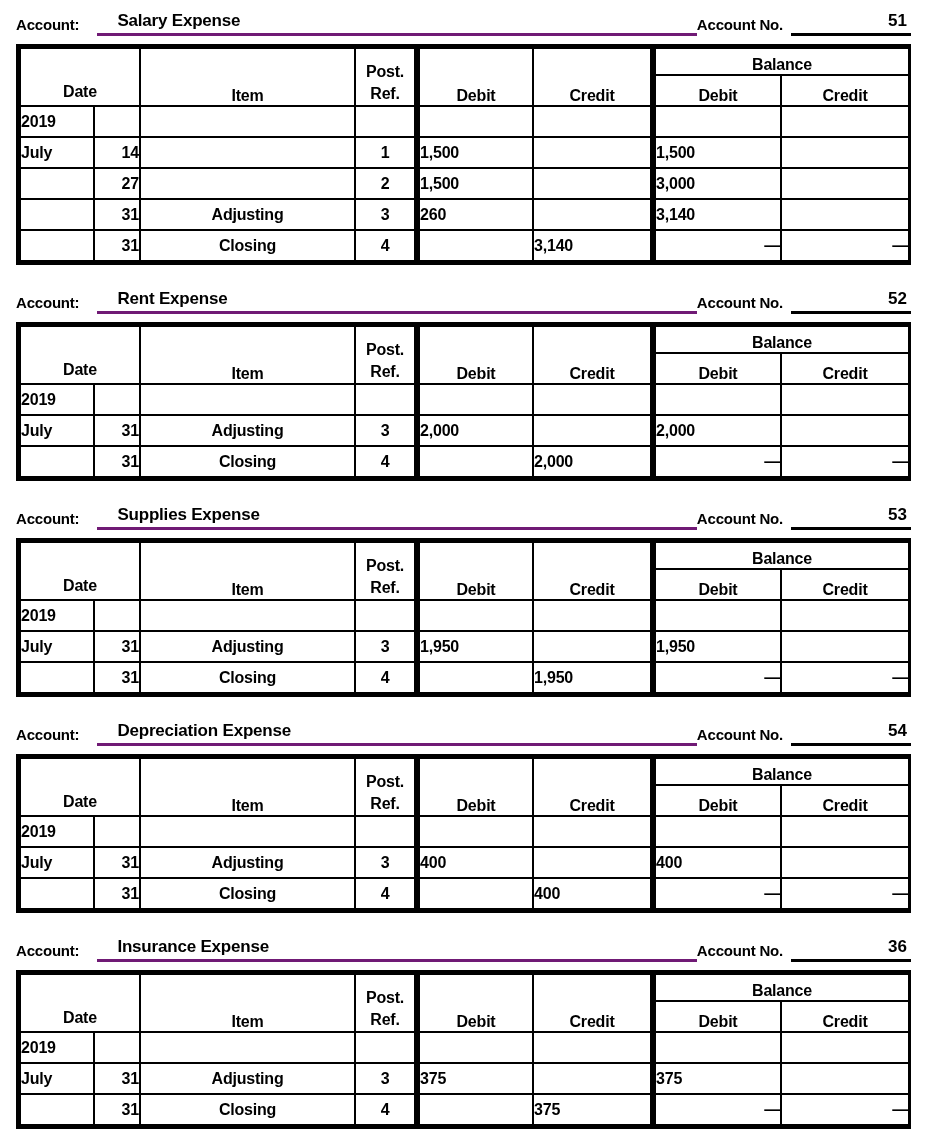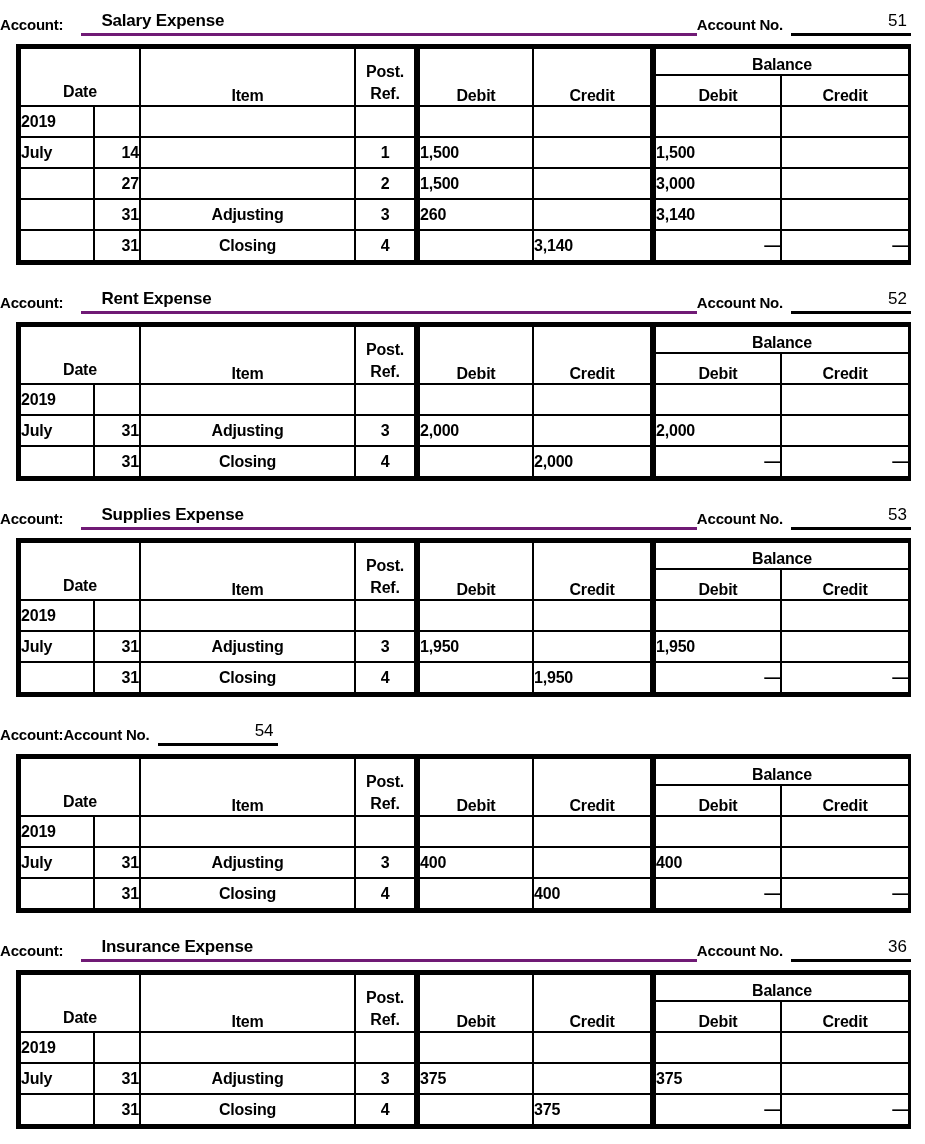--- a/index.html
+++ b/index.html
@@ -19,21 +19,21 @@
     width: 925px;
     padding-top: 6px;
     box-sizing: border-box;
   }
 
   
   .acct-header {
     display: flex;
     align-items: flex-end;
     height: 30px;
-    padding: 0 14px 0 0;
+    padding: 0 14px 0 16px;
     box-sizing: border-box;
   }
   .acct-label {
     font-size: 15px;
     font-weight: bold;
     letter-spacing: -0.2px;
     white-space: nowrap;
     padding-bottom: 3px;
   }
   .acct-name-rule {
@@ -58,21 +58,21 @@
     padding-bottom: 3px;
   }
   .acct-no-rule {
     width: 120px;
     margin-left: 8px;
     border-bottom: 3px solid #000;
     padding-bottom: 2px;
   }
   .acct-no {
     font-size: 17px;
-    font-weight: normal;
+    font-weight: bold;
     display: block;
     text-align: right;
     padding-right: 4px;
     line-height: 20px;
   }
 
   
   .ledger-wrap {
     margin: 8px 14px 0 16px;
     border: 3px solid #000;
@@ -391,20 +391,23 @@
               <td class="cell dash sep-left">—</td>
               <td class="cell dash">—</td>
             </tr>
           </tbody>
         </table>
       </div>
     </div>
     <div class="block">
       <div class="acct-header">
         <span class="acct-label">Account:</span>
+        <div class="acct-name-rule">
+          <span class="acct-name">Depreciation Expense</span>
+        </div>
         <span class="acct-no-label">Account No.</span>
         <div class="acct-no-rule">
           <span class="acct-no">54</span>
         </div>
       </div>
       <div class="ledger-wrap">
         <table class="ledger">
           <colgroup>
             <col class="c-month">
             <col class="c-day">

